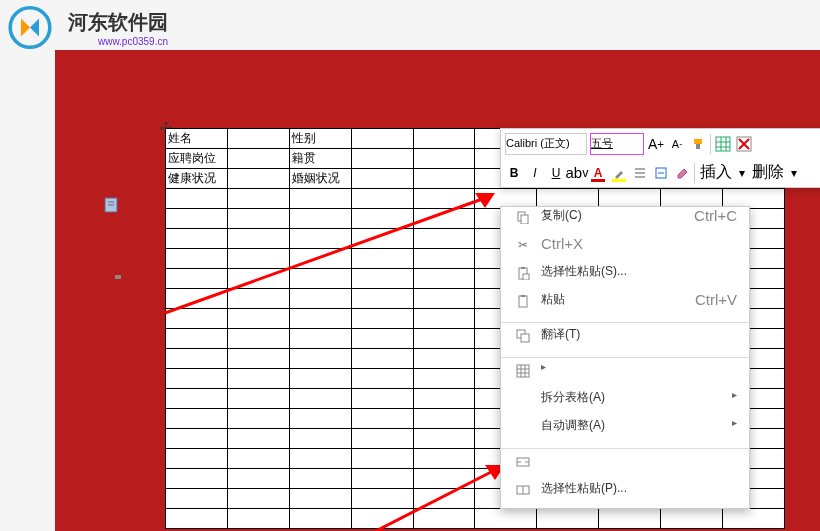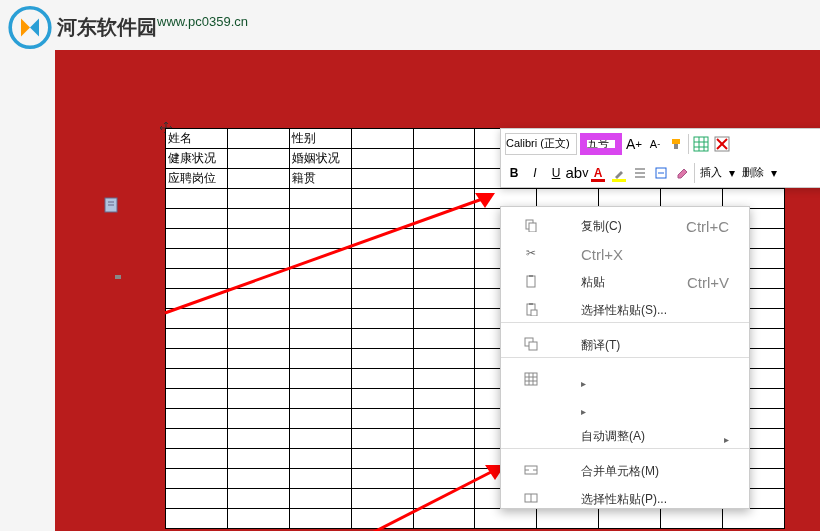--- a/index.html
+++ b/index.html
@@ -1,46 +1,46 @@
 <!DOCTYPE html>
 <html><head>
   <meta charset="utf-8">
   <style>
     * { margin: 0; padding: 0; box-sizing: border-box; }
     body { font-family: "Microsoft YaHei", Arial, sans-serif; background: #f5f5f5; width: 820px; height: 531px; overflow: hidden; position: relative; }
     
     .logo-area { position: absolute; top: 0; left: 0; display: flex; align-items: center; padding: 5px; }
     .logo-icon { width: 50px; height: 45px; position: relative; }
     .logo-icon svg { width: 100%; height: 100%; }
-    .logo-text { display: flex; flex-direction: row; margin-left: 2px; }
+    .logo-text { display: flex; flex-direction: column; margin-left: 13px; align-items: flex-end; }
     .logo-title { font-size: 20px; font-weight: bold; color: #333; }
-    .logo-url { font-size: 13px; color: #14532d; }
+    .logo-url { font-size: 10px; color: #6d28d9; }
     
     .workspace { position: absolute; top: 50px; left: 55px; right: 0; bottom: 0; background: #b91c1c; }
     
     .page-icon { position: absolute; top: 145px; left: 46px; width: 20px; height: 20px; }
     
     .table-container { position: absolute; top: 78px; left: 110px; width: 620px; }
     .main-table { border-collapse: collapse; width: 100%; }
     .main-table td { border: 1px solid #000; height: 20px; width: 62px; font-size: 12px; padding: 0 2px; background: #fff; }
     .main-table td.selected { background: #d0d0d0; }
     
     .selection-handle { position: absolute; top: 70px; left: 105px; width: 12px; height: 12px; }
     
     .mini-toolbar { position: absolute; top: 78px; left: 445px; width: 330px; height: 60px; background: #fff; border: 1px solid #ccc; box-shadow: 0 2px 8px rgba(0,0,0,0.2); display: flex; flex-direction: column; z-index: 100; }
     .mini-toolbar-row { display: flex; align-items: center; height: 30px; padding: 0 4px; gap: 3px; }
-    .font-select { width: 72px; height: 22px; font-size: 11px; border: 1px solid #ccc; }
-    .size-select { width: 42px; height: 22px; font-size: 11px; border: 7px solid #d946ef; text-decoration: underline; }
+    .font-select { width: 82px; height: 22px; font-size: 11px; border: 1px solid #ccc; }
+    .size-select { width: 54px; height: 22px; font-size: 11px; border: 1px solid #d946ef; text-decoration: underline; }
     .tb-btn { width: 18px; height: 22px; display: flex; align-items: center; justify-content: center; cursor: pointer; font-size: 12px; }
-    .tb-label { font-size: 11px; padding: 0 2px; }
+    .tb-label { font-size: 16px; padding: 0 2px; }
     .color-bar { position: relative; }
     .color-bar::after { content: ''; position: absolute; bottom: 2px; left: 2px; right: 2px; height: 3px; background: currentColor; }
     
     .context-menu { position: absolute; top: 156px; left: 445px; width: 250px; background: #fff; border: 1px solid #ccc; box-shadow: 0 3px 10px rgba(0,0,0,0.3); z-index: 200; }
-    .menu-item { display: flex; align-items: flex-end; height: 28px; padding: 0 20px; font-size: 12px; cursor: pointer; gap: 32px; }
+    .menu-item { display: flex; align-items: flex-start; height: 28px; padding: 0 12px; font-size: 12px; cursor: pointer; }
     .menu-icon { width: 20px; height: 20px; margin-right: 8px; display: flex; align-items: center; justify-content: center; color: #666; }
     .menu-label { flex: 1; color: #333; }
     .menu-shortcut { color: #888; font-size: 15px; }
     .menu-arrow { color: #666; font-size: 10px; }
     .menu-separator { height: 1px; background: #ddd; margin: 3px 0; }
     
     .arrow-red { position: absolute; z-index: 50; pointer-events: none; }
     .arrow1 { top: 138px; left: 100px; width: 350px; height: 130px; }
     .arrow2 { top: 410px; left: 225px; width: 230px; height: 120px; }
     
@@ -92,35 +92,35 @@
             <td>性别</td>
             <td></td>
             <td></td>
             <td></td>
             <td></td>
             <td></td>
             <td></td>
             <td></td>
           </tr>
           <tr>
+            <td>应聘岗位</td>
+            <td></td>
+            <td>籍贯</td>
+            <td></td>
+            <td></td>
+            <td></td>
+            <td></td>
+            <td></td>
+            <td></td>
+            <td></td>
+          </tr>
+          <tr>
             <td>健康状况</td>
             <td></td>
             <td>婚姻状况</td>
-            <td></td>
-            <td></td>
-            <td></td>
-            <td></td>
-            <td></td>
-            <td></td>
-            <td></td>
-          </tr>
-          <tr>
-            <td>应聘岗位</td>
-            <td></td>
-            <td>籍贯</td>
             <td></td>
             <td></td>
             <td></td>
             <td></td>
             <td></td>
             <td></td>
             <td></td>
           </tr>
           <tr>
             <td></td>
@@ -423,34 +423,34 @@
     </div>
     <div class="menu-item">
       <span class="menu-icon">✂</span>
       <span class="menu-shortcut">Ctrl+X</span>
     </div>
     <div class="menu-item">
       <span class="menu-icon">
         <svg width="14" height="14" viewBox="0 0 14 14">
             <rect x="3" y="2" width="8" height="11" fill="none" stroke="#888"></rect>
             <rect x="5" y="1" width="4" height="2" fill="#888"></rect>
+            <rect x="7" y="8" width="6" height="6" fill="#fff" stroke="#888"></rect>
+          </svg>
+      </span>
+      <span class="menu-label">选择性粘贴(S)...</span>
+    </div>
+    <div class="menu-item">
+      <span class="menu-icon">
+        <svg width="14" height="14" viewBox="0 0 14 14">
+            <rect x="3" y="2" width="8" height="11" fill="none" stroke="#888"></rect>
+            <rect x="5" y="1" width="4" height="2" fill="#888"></rect>
           </svg>
       </span>
       <span class="menu-label">粘贴</span>
       <span class="menu-shortcut">Ctrl+V</span>
-    </div>
-    <div class="menu-item">
-      <span class="menu-icon">
-        <svg width="14" height="14" viewBox="0 0 14 14">
-            <rect x="3" y="2" width="8" height="11" fill="none" stroke="#888"></rect>
-            <rect x="5" y="1" width="4" height="2" fill="#888"></rect>
-            <rect x="7" y="8" width="6" height="6" fill="#fff" stroke="#888"></rect>
-          </svg>
-      </span>
-      <span class="menu-label">选择性粘贴(S)...</span>
     </div>
     <div class="menu-separator"></div>
     <div class="menu-item">
       <span class="menu-icon">
         <svg width="14" height="14" viewBox="0 0 14 14">
             <rect x="1" y="1" width="8" height="8" fill="none" stroke="#888"></rect>
             <rect x="5" y="5" width="8" height="8" fill="#fff" stroke="#888"></rect>
           </svg>
       </span>
       <span class="menu-label">翻译(T)</span>
@@ -463,37 +463,37 @@
             <line x1="5" y1="1" x2="5" y2="13" stroke="#888"></line>
             <line x1="9" y1="1" x2="9" y2="13" stroke="#888"></line>
             <line x1="1" y1="5" x2="13" y2="5" stroke="#888"></line>
             <line x1="1" y1="9" x2="13" y2="9" stroke="#888"></line>
           </svg>
       </span>
       <span class="menu-arrow">▸</span>
     </div>
     <div class="menu-item">
       <span class="menu-icon"></span>
+      <span class="menu-label">拆分表格(A)</span>
       <span class="menu-arrow">▸</span>
     </div>
     <div class="menu-item">
       <span class="menu-icon"></span>
       <span class="menu-label">自动调整(A)</span>
       <span class="menu-arrow">▸</span>
     </div>
     <div class="menu-separator"></div>
     <div class="menu-item">
       <span class="menu-icon">
         <svg width="14" height="14" viewBox="0 0 14 14">
             <rect x="1" y="3" width="12" height="8" fill="none" stroke="#888"></rect>
             <line x1="1" y1="7" x2="5" y2="7" stroke="#888"></line>
             <line x1="9" y1="7" x2="13" y2="7" stroke="#888"></line>
           </svg>
       </span>
-      <span class="menu-label">合并单元格(M)</span>
     </div>
     <div class="menu-item">
       <span class="menu-icon">
         <svg width="14" height="14" viewBox="0 0 14 14">
             <rect x="1" y="3" width="12" height="8" fill="none" stroke="#888"></rect>
             <line x1="7" y1="3" x2="7" y2="11" stroke="#888"></line>
           </svg>
       </span>
       <span class="menu-label">选择性粘贴(P)...</span>
     </div>

